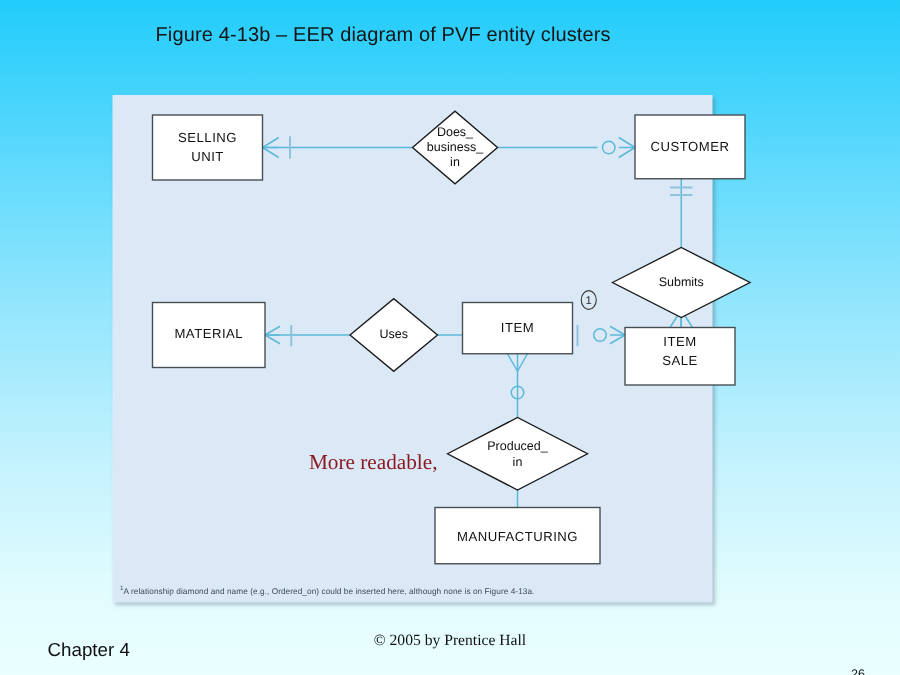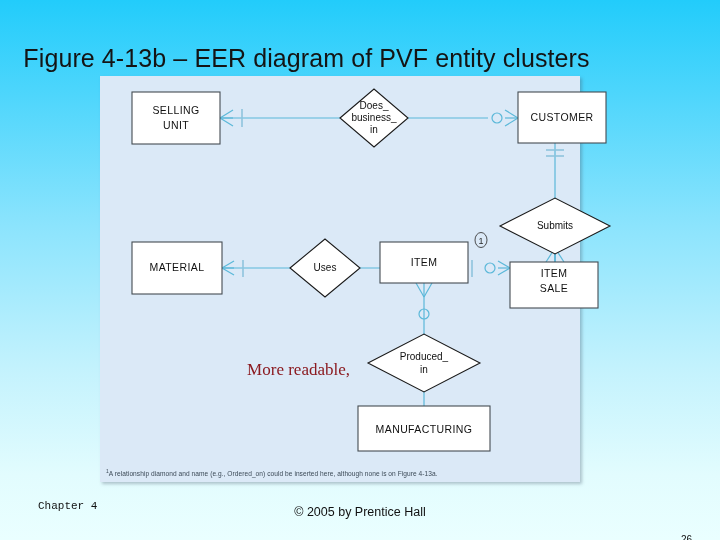--- a/index.html
+++ b/index.html
@@ -18,40 +18,39 @@
     width: 720px;
     height: 540px;
     background: linear-gradient(to bottom, #22ccfb 0%, #4fd6fc 18%, #8ce4fd 42%, #c3f2fd 68%, #e2fcfe 88%, #eaffff 100%);
     overflow: hidden;
   }
 
   
   #slide-title {
     position: absolute;
     left: 0;
-    top: 44px;
+    top: 20px;
     width: 613px;
     text-align: center;
     font-family: "Liberation Sans", sans-serif;
-    font-size: 25px;
+    font-size: 16px;
     color: #141414;
     letter-spacing: 0.1px;
     white-space: nowrap;
   }
 
   
   #diagram-panel {
     position: absolute;
     left: 90px;
     top: 76px;
     width: 480px;
     height: 406px;
     background: #dbe9f7;
     box-shadow: 2px 2px 3px rgba(70,90,110,0.35);
-    margin-left: 10px;
   }
   #diagram-svg {
     position: absolute;
     left: 0;
     top: 0;
     width: 538px;
     height: 406px;
   }
 
   
@@ -128,32 +127,32 @@
     font-size: 17px;
     line-height: 1.38;
     color: #8b1a20;
     text-align: right;
   }
 
   
   #footer-chapter {
     position: absolute;
     left: 38px;
-    top: 500px;
-    font-family: Liberation Mono, monospace;
-    font-size: 11px;
+    top: 512px;
+    font-family: Liberation Sans, sans-serif;
+    font-size: 15px;
     color: #111111;
   }
   #footer-copyright {
     position: absolute;
     left: 0;
     top: 505px;
     width: 720px;
     text-align: center;
-    font-family: Liberation Sans, sans-serif;
+    font-family: Liberation Serif, serif;
     font-size: 12.5px;
     color: #111111;
   }
   #footer-pagenum {
     position: absolute;
     right: 28px;
     top: 506px;
     font-family: "Liberation Sans", sans-serif;
     font-size: 10px;
     color: #111111;

